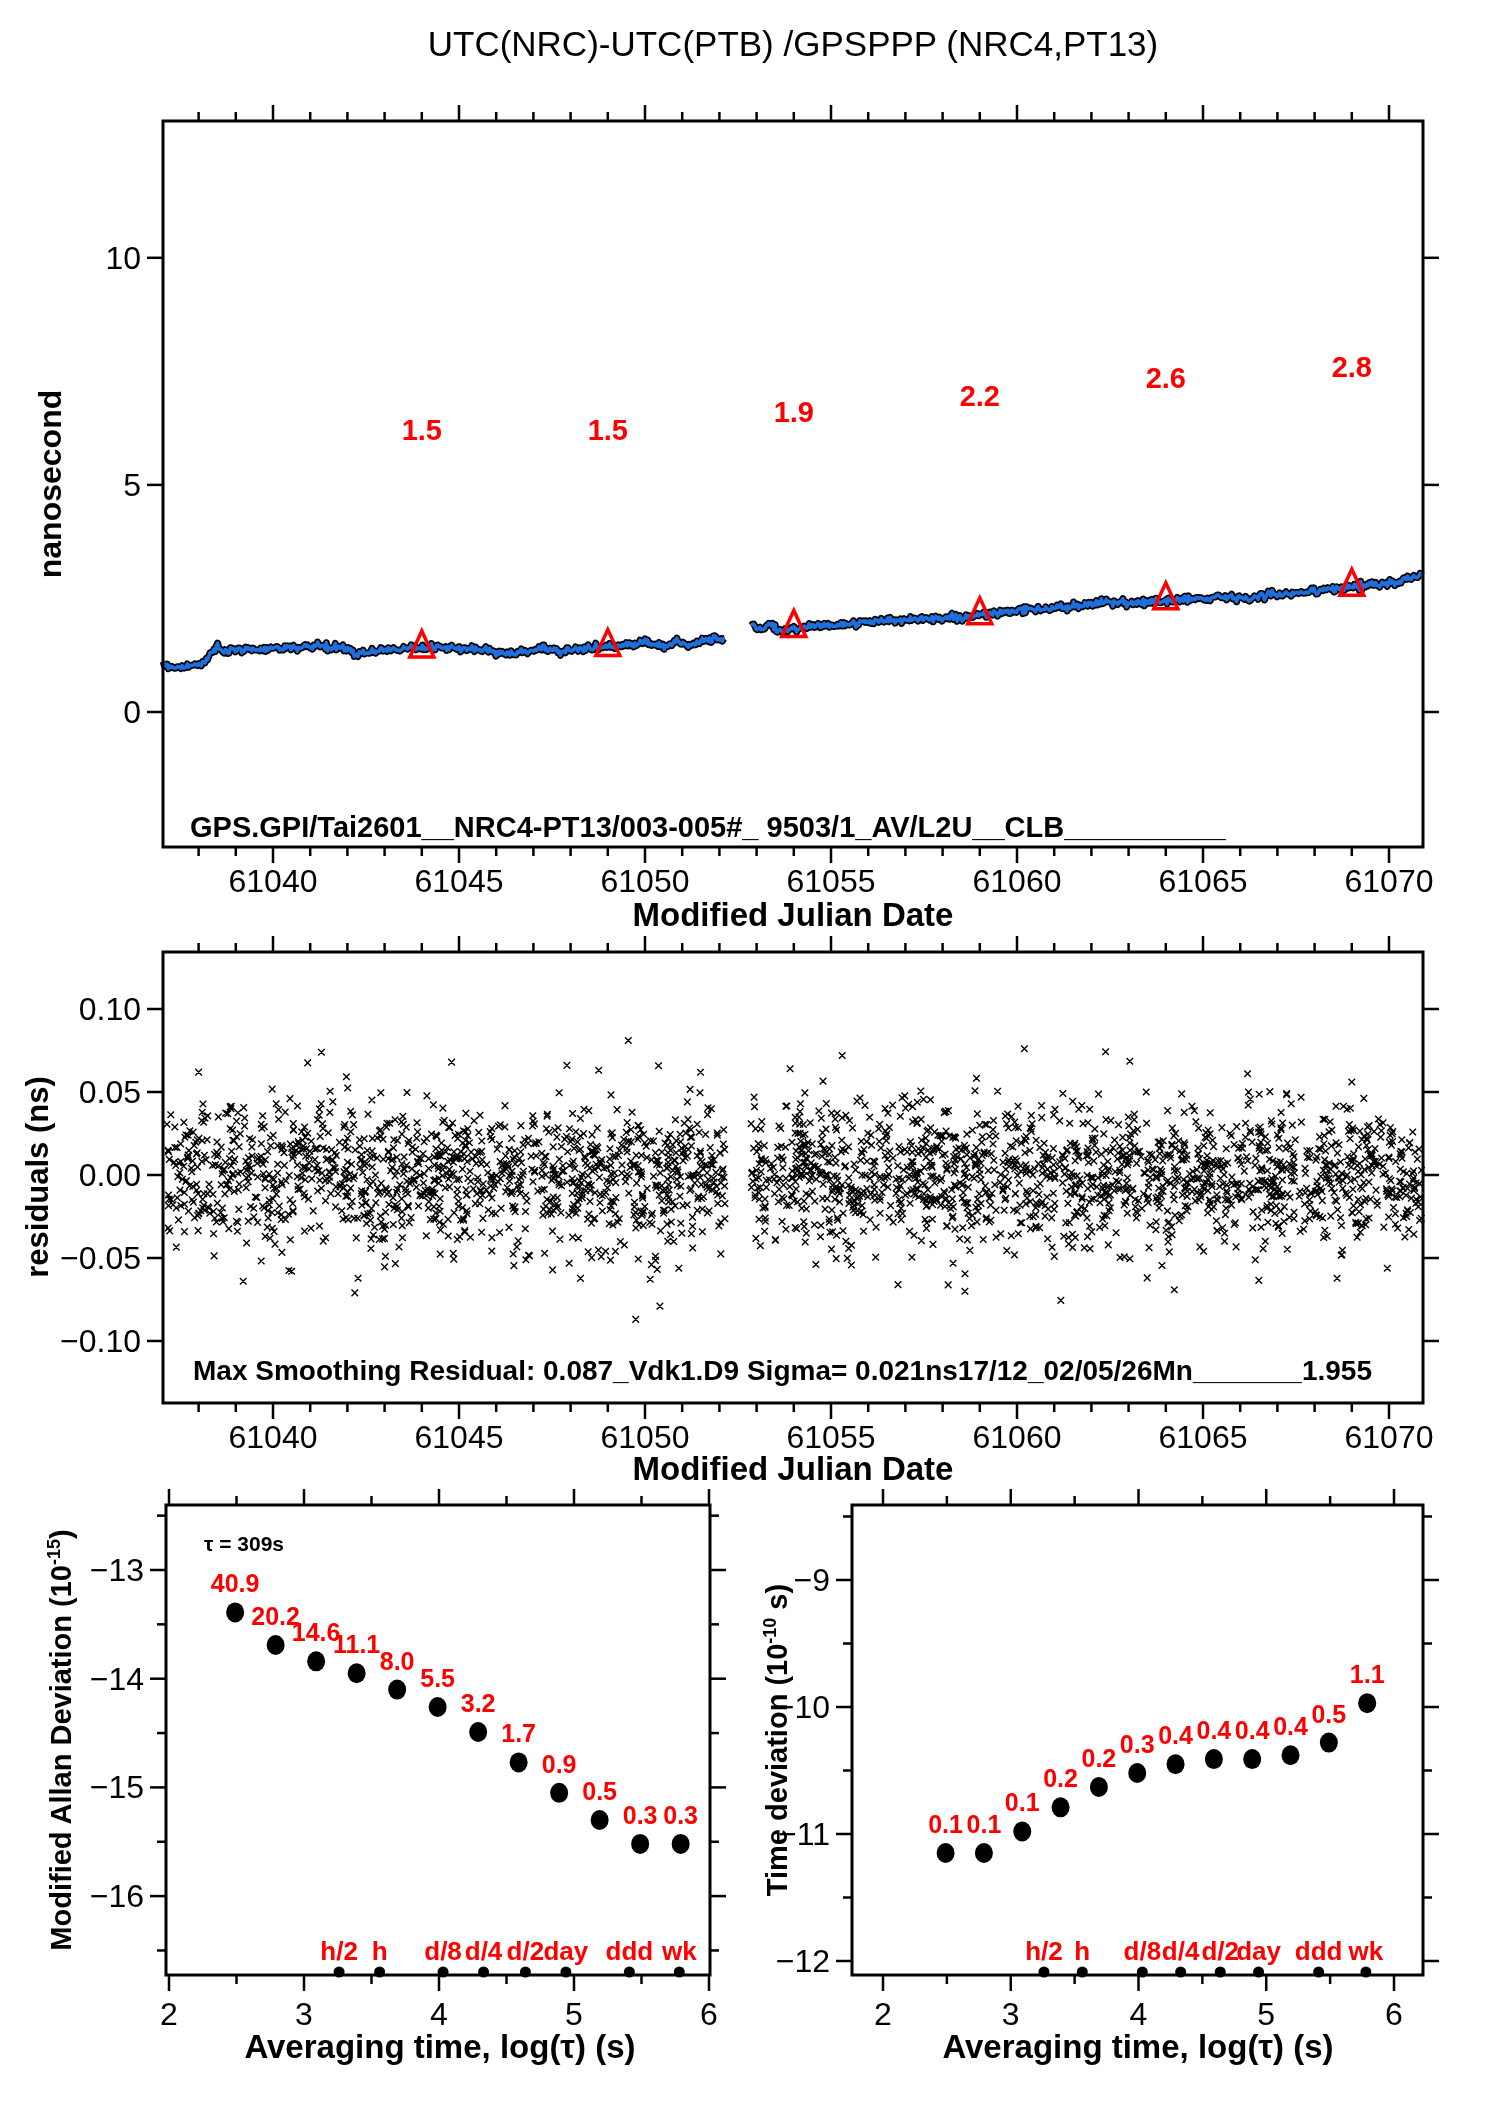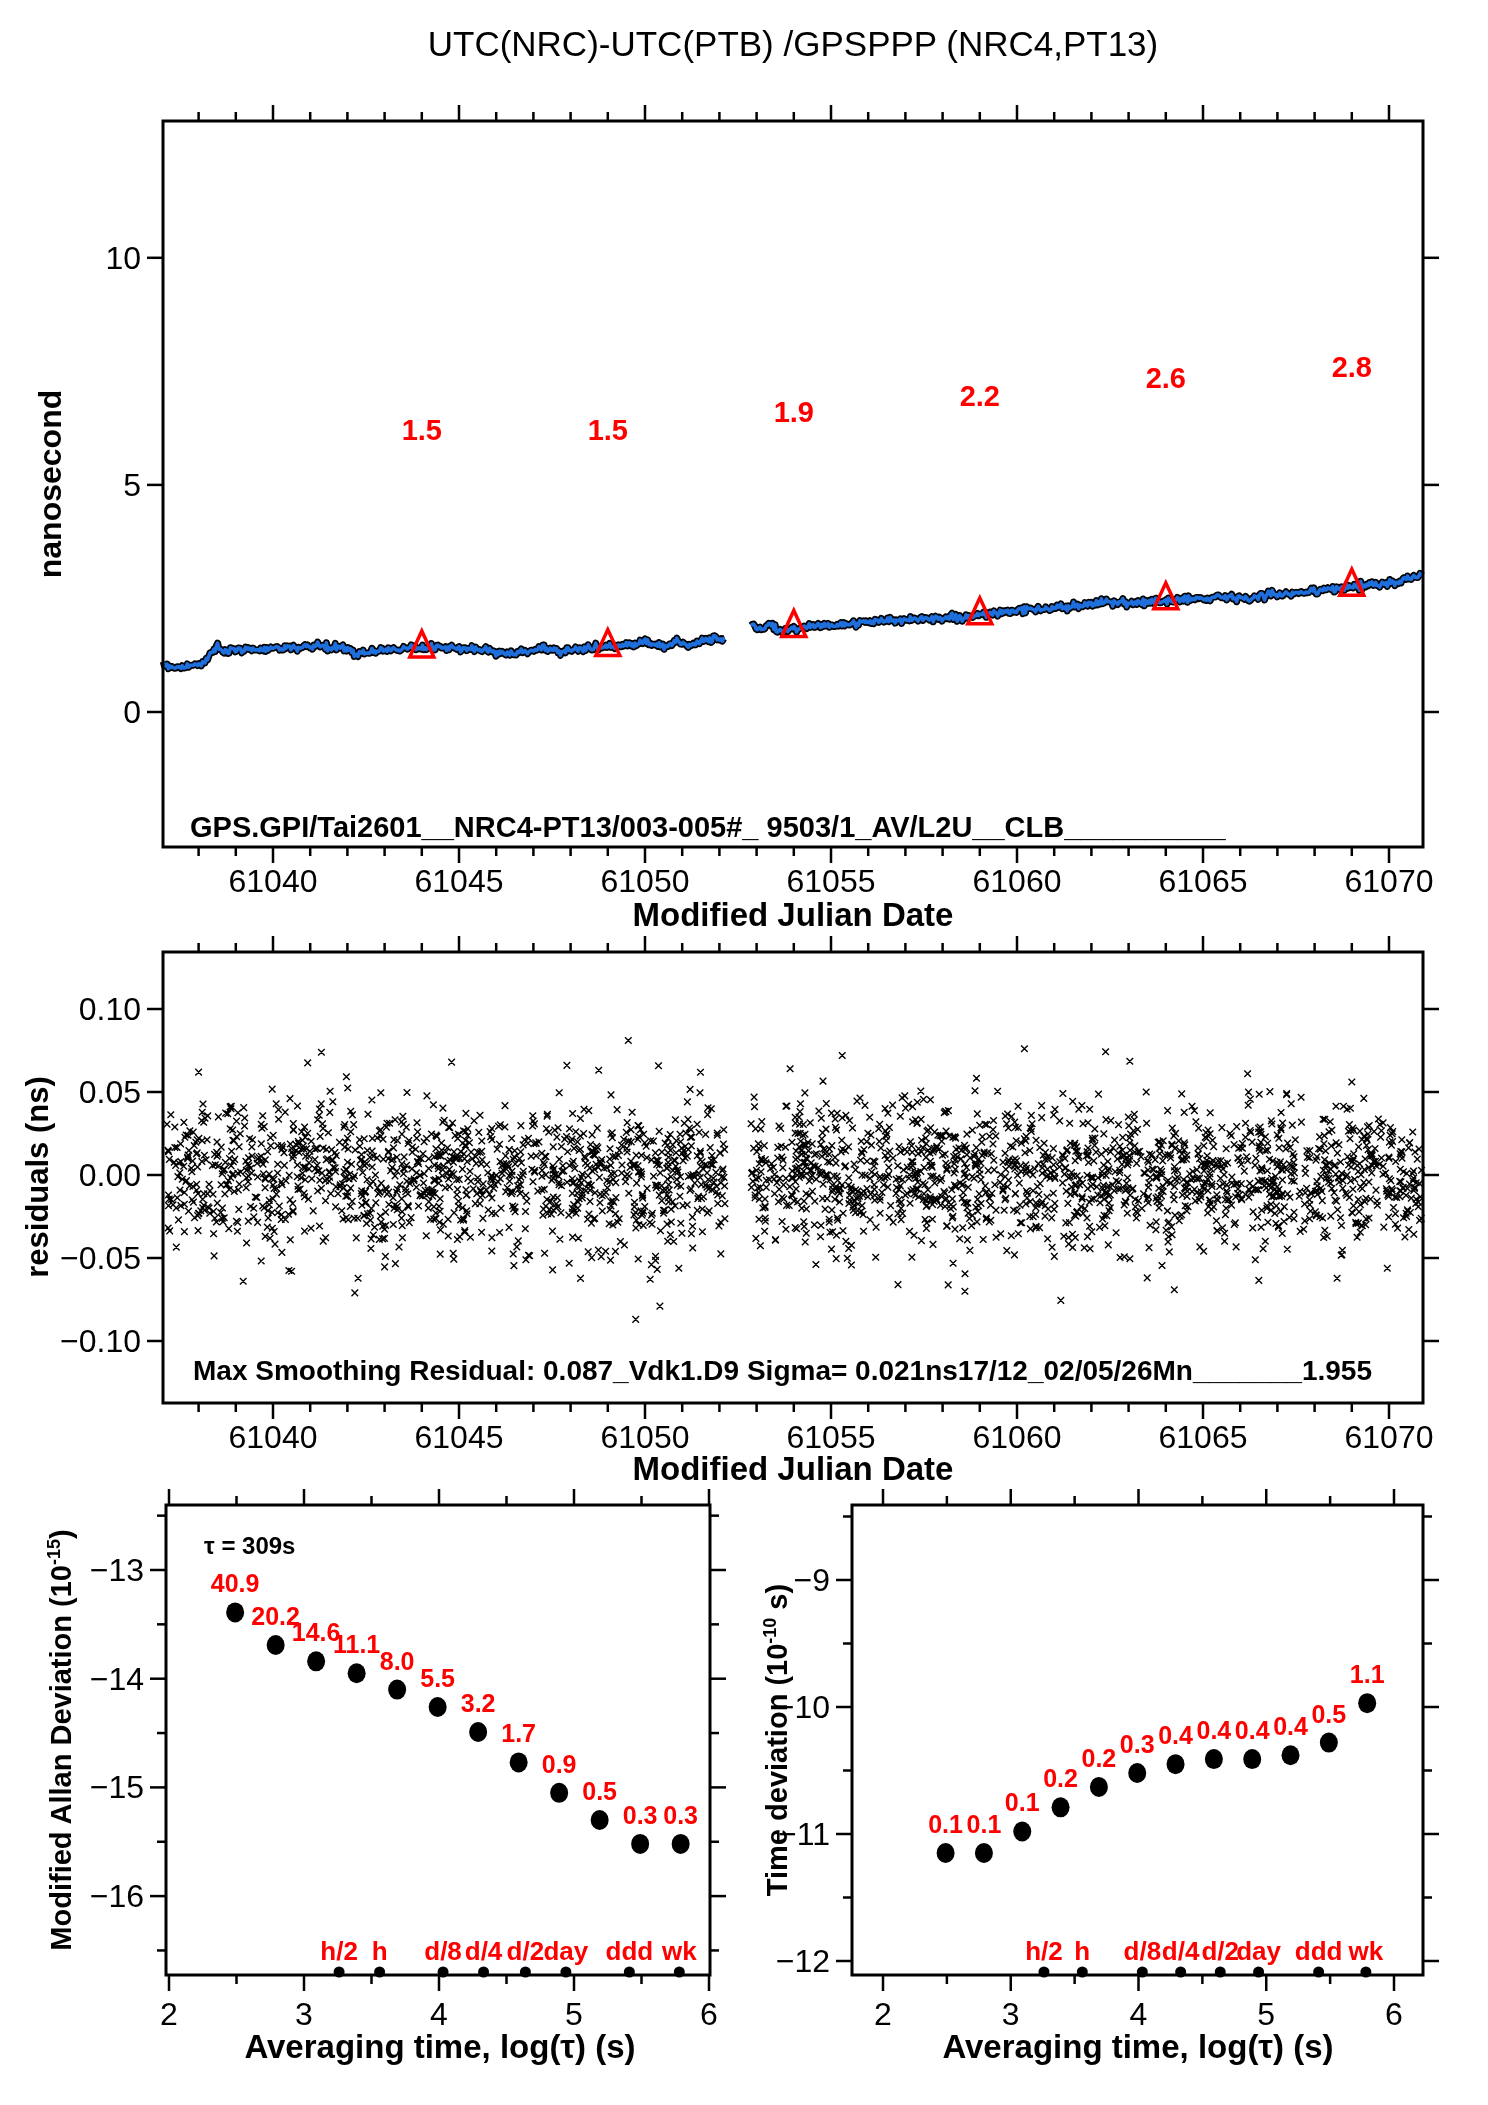--- a/index.html
+++ b/index.html
@@ -7,21 +7,21 @@
         font-family:"Liberation Sans","DejaVu Sans",sans-serif;color:#000;}
   #plot{position:absolute;left:0;top:0;}
   .ov{position:absolute;white-space:nowrap;}
   .ctr{text-align:center;}
   .b{font-weight:bold;}
   .rot{transform:rotate(-90deg);transform-origin:center;height:42px;line-height:42px;text-align:center;}
   sup{font-size:0.62em;}
   #title{left:163px;width:1260px;top:24px;font-size:35px;}
   #caption-top{left:190px;top:811px;font-size:29px;letter-spacing:0px;}
   #resid-note{left:193px;top:1355px;font-size:28px;}
-  #tau-note{left:204px;top:1532px;font-size:24px;}
+  #tau-note{left:204px;top:1532px;font-size:21px;}
   #xlab-mjd1{left:163px;width:1260px;top:896px;font-size:33px;}
   #xlab-mjd2{left:163px;width:1260px;top:1450px;font-size:33px;}
   #xlab-avg-l{left:146px;width:588px;top:2028px;font-size:33px;}
   #xlab-avg-r{left:838px;width:600px;top:2028px;font-size:33px;}
   #ylab-ns{left:-313px;top:463px;width:726px;font-size:32px;}
   #ylab-res{left:-188px;top:1156px;width:451px;font-size:31px;}
   #ylab-mdev{left:-256px;top:1719px;width:620px;font-size:29px;}
   #ylab-tdev{left:460px;top:1719px;width:620px;font-size:29px;}
 </style>
 </head>

